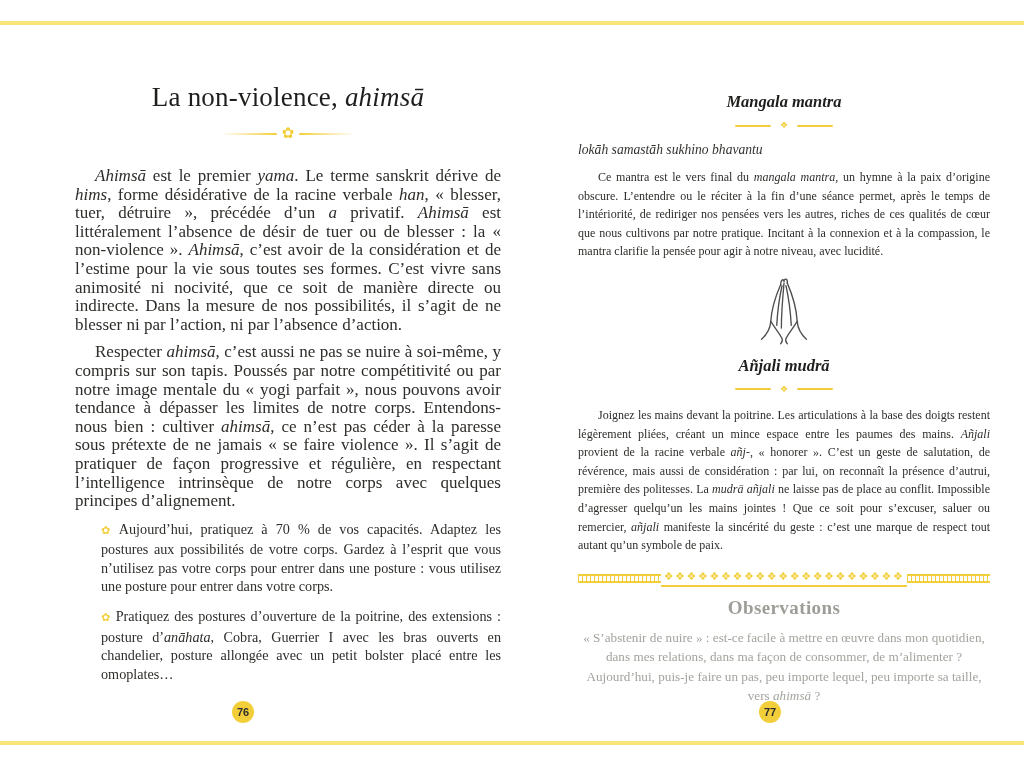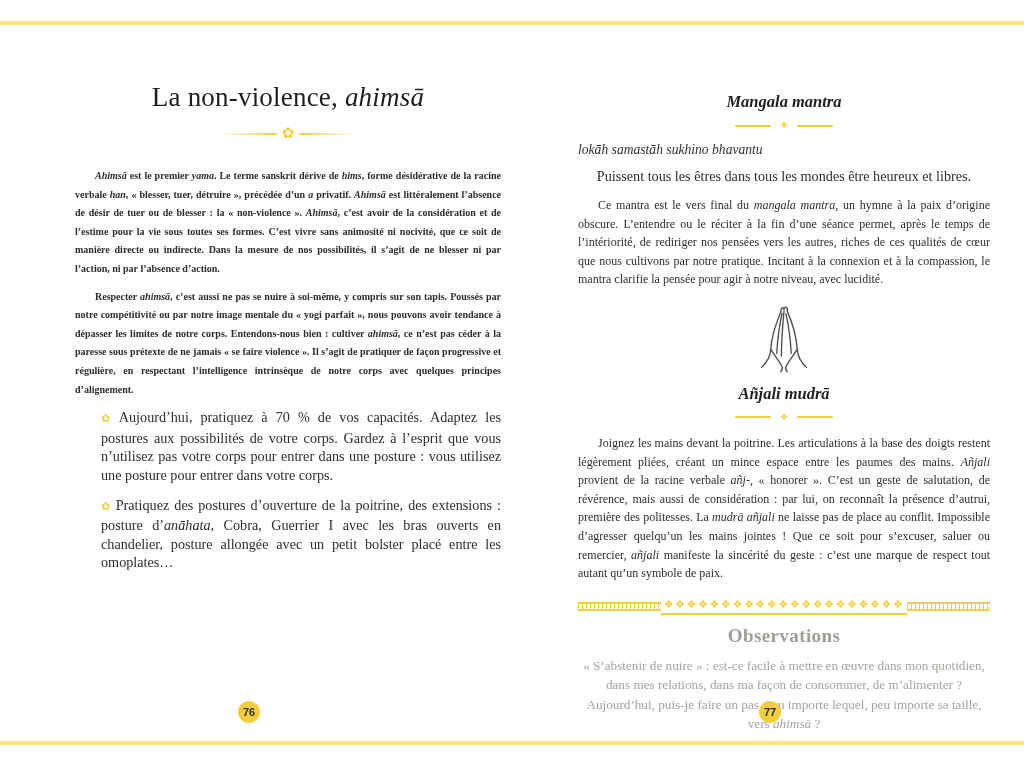--- a/index.html
+++ b/index.html
@@ -19,21 +19,21 @@
 
   
   .left-page{position:absolute;left:75px;top:82px;width:426px;}
   .book-title{text-align:center;font-size:27px;font-weight:400;color:#1f1e1c;letter-spacing:.2px;}
   .title-divider{display:flex;align-items:center;justify-content:center;gap:5px;margin:13px auto 26px auto;}
   .title-divider .dline{width:56px;height:2px;border-radius:2px;}
   .title-divider .dline.l{background:linear-gradient(90deg,rgba(242,207,58,0),var(--accent-yellow));}
   .title-divider .dline.r{background:linear-gradient(270deg,rgba(242,207,58,0),var(--accent-yellow));}
   .title-divider .flower{color:var(--accent-yellow);font-family:"DejaVu Sans",sans-serif;font-size:15px;line-height:1;}
 
-  .body-par{font-size:10px;line-height:18.6px;text-align:justify;text-indent:20px;margin-bottom:9px;font-weight:bold;}
+  .body-par{font-size:17px;line-height:18.6px;text-align:justify;text-indent:20px;margin-bottom:9px;}
   .bullet-list{margin-top:3px;}
   .bullet-item{margin-left:26px;width:400px;font-size:14.2px;line-height:18.6px;text-align:justify;margin-bottom:11px;}
   .bullet-marker{color:var(--accent-yellow);font-family:"DejaVu Sans",sans-serif;font-size:11px;margin-right:4px;}
 
   
   .right-page{position:absolute;left:578px;top:92px;width:412px;}
   .sec-heading{text-align:center;font-size:16.5px;font-weight:700;font-style:italic;color:#1f1e1c;}
   .small-divider{display:flex;align-items:center;justify-content:center;gap:9px;margin:9px auto 12px auto;}
   .small-divider .dline{width:36px;height:2px;border-radius:2px;background:var(--accent-yellow);}
   .small-divider .dot{color:var(--accent-yellow);font-family:"DejaVu Sans",sans-serif;font-size:9px;line-height:1;}
@@ -45,21 +45,21 @@
   .anjali-heading{margin-top:4px;}
 
   .obs-border{display:flex;align-items:center;margin:16px 0 10px 0;}
   .obs-border .bar{flex:1;height:9px;border-top:2px solid var(--accent-yellow);border-bottom:2px solid var(--accent-yellow);background:repeating-linear-gradient(90deg,var(--accent-yellow) 0 1px,transparent 1px 4px);}
   .obs-border .diamonds{color:var(--accent-yellow);font-family:"DejaVu Sans",sans-serif;font-size:11px;letter-spacing:1.6px;line-height:12px;padding:0 3px 2px 3px;border-bottom:2px solid var(--accent-yellow);white-space:nowrap;}
   .obs-heading{text-align:center;font-size:19px;color:var(--gray-text);letter-spacing:.4px;margin-bottom:9px;}
   .obs-line{text-align:center;font-size:13.2px;line-height:19.5px;color:#a3a39d;margin:0 auto;max-width:404px;}
 
   
   .page-num{position:absolute;top:701px;width:22px;height:22px;border-radius:50%;background:var(--accent-yellow);display:flex;align-items:center;justify-content:center;font-size:11px;font-weight:700;color:#2c2c2c;font-family:"Liberation Sans",sans-serif;}
-  .page-num.left{left:238px;}
+  .page-num.left{left:232px;}
   .page-num.right{left:759px;}
 
   .hands-svg{display:inline-block;}
 </style>
 </head>
 <body>
 
 <div class="stage">
 
   <div class="page-rule top"></div>
@@ -86,21 +86,20 @@
   <section class="right-page">
 
     <h2 class="sec-heading">Mangala mantra</h2>
     <div class="small-divider">
       <span class="dline"></span>
       <span class="dot">❖</span>
       <span class="dline"></span>
     </div>
 
     <p class="sanskrit-line">lokāh samastāh sukhino bhavantu</p>
-    <p class="translation-line">Puissent tous les êtres dans tous les mondes être heureux et libres.</p>
     <p class="right-par"><span>Ce mantra est le vers final du </span><span style="font-style: italic;">mangala mantra</span><span>, un hymne à la paix d’origine obscure. L’entendre ou le réciter à la fin d’une séance permet, après le temps de l’intériorité, de rediriger nos pensées vers les autres, riches de ces qualités de cœur que nous cultivons par notre pratique. Incitant à la connexion et à la compassion, le mantra clarifie la pensée pour agir à notre niveau, avec lucidité.</span></p>
 
     <div class="hands-wrap">
       <svg class="hands-svg" viewBox="0 0 100 110" width="66" height="73" aria-hidden="true">
         <g fill="none" stroke="#4d4d4d" stroke-width="2" stroke-linecap="round" stroke-linejoin="round">
           <path d="M45,14 C45,6.5 50,4.5 50,10 C50,3.5 56,5 55,12"></path>
           <path d="M45,14 C38,30 31,52 30,70 C29,82 24,90 16,97"></path>
           <path d="M55,12 C62,28 69,52 70,70 C71,82 76,90 84,97"></path>
           <path d="M47,16 C43,34 40,58 39,76"></path>
           <path d="M50,12 C48,34 46,60 46,80"></path>

